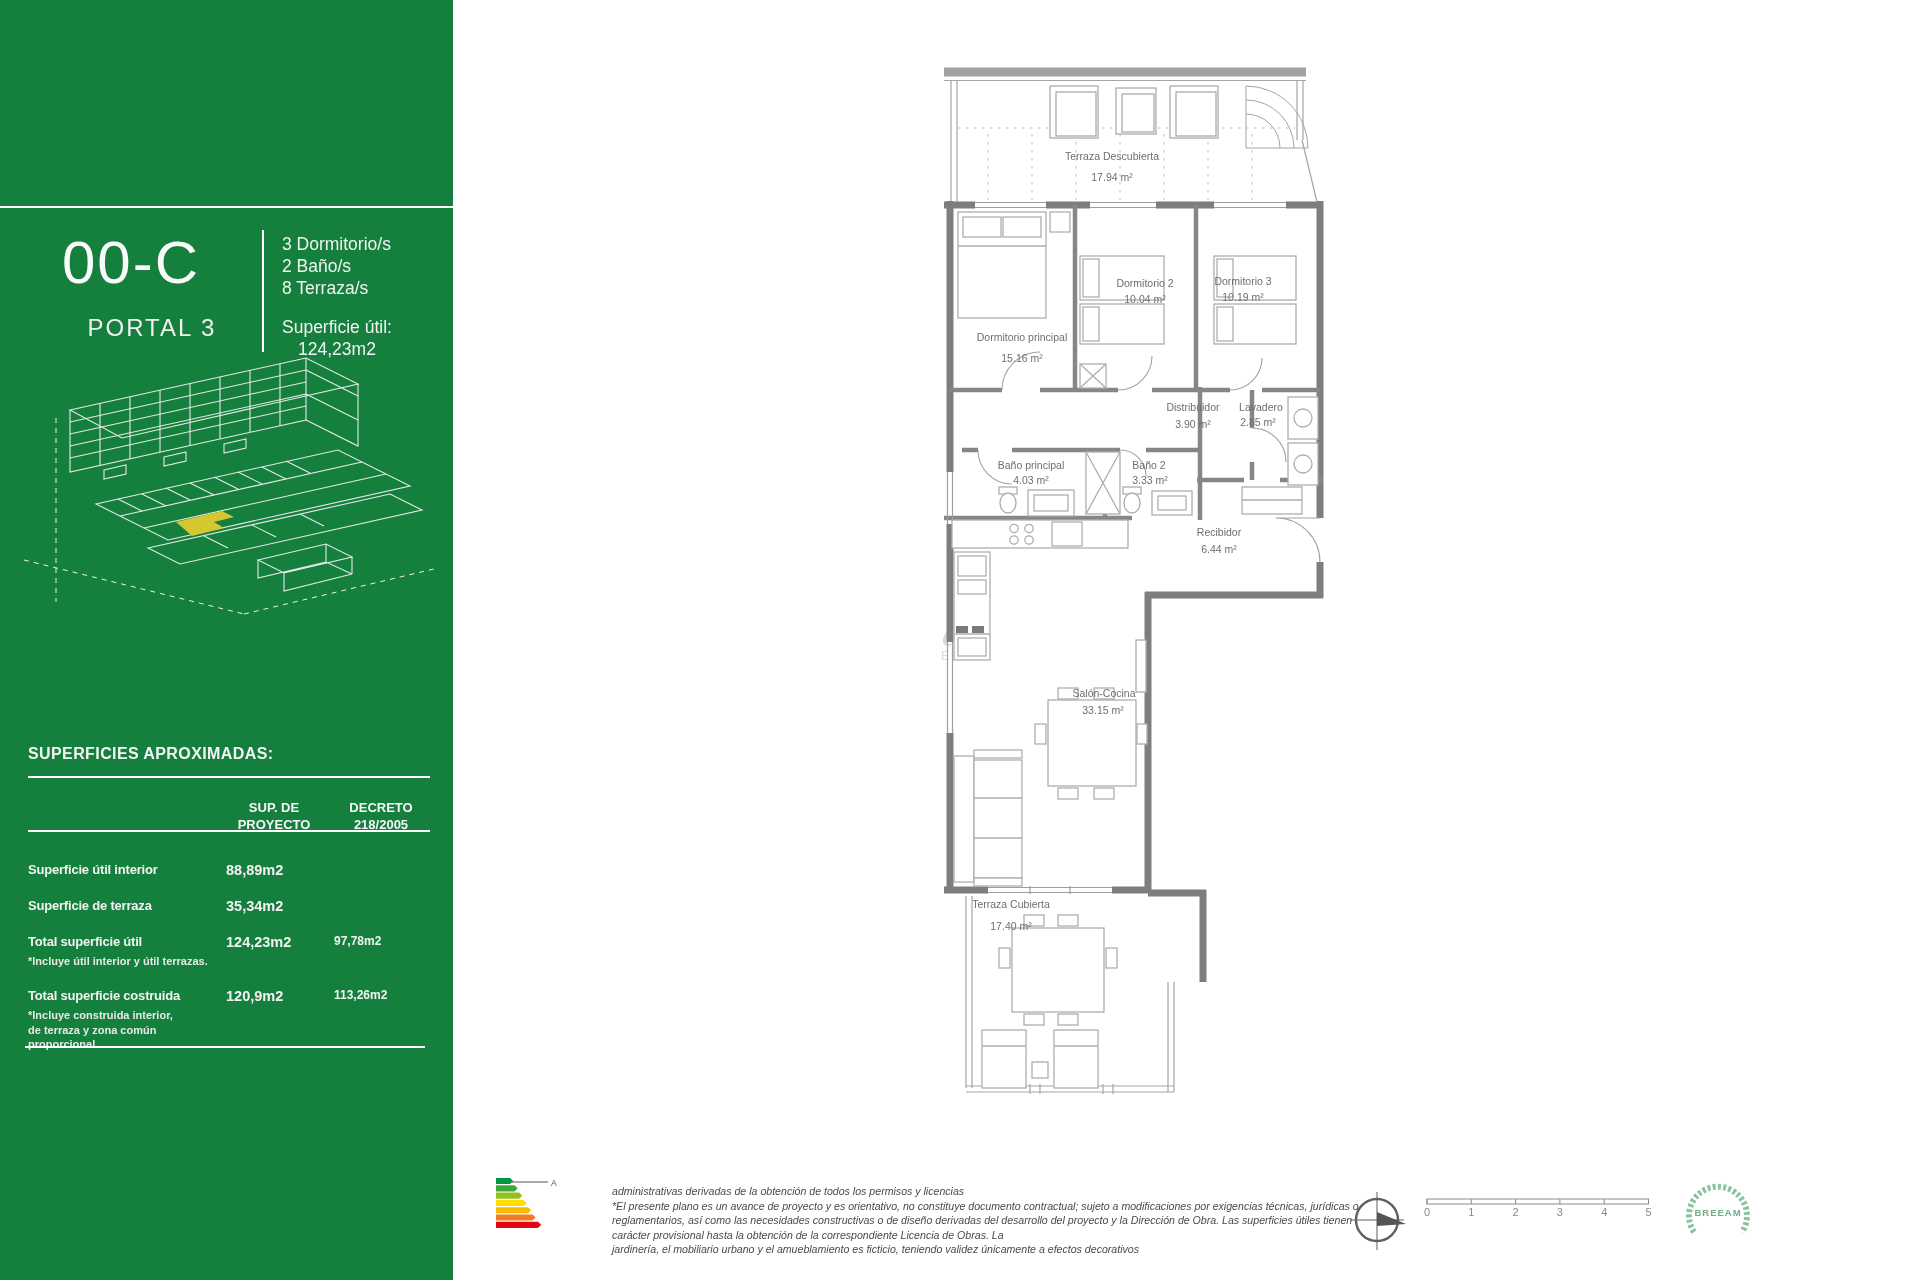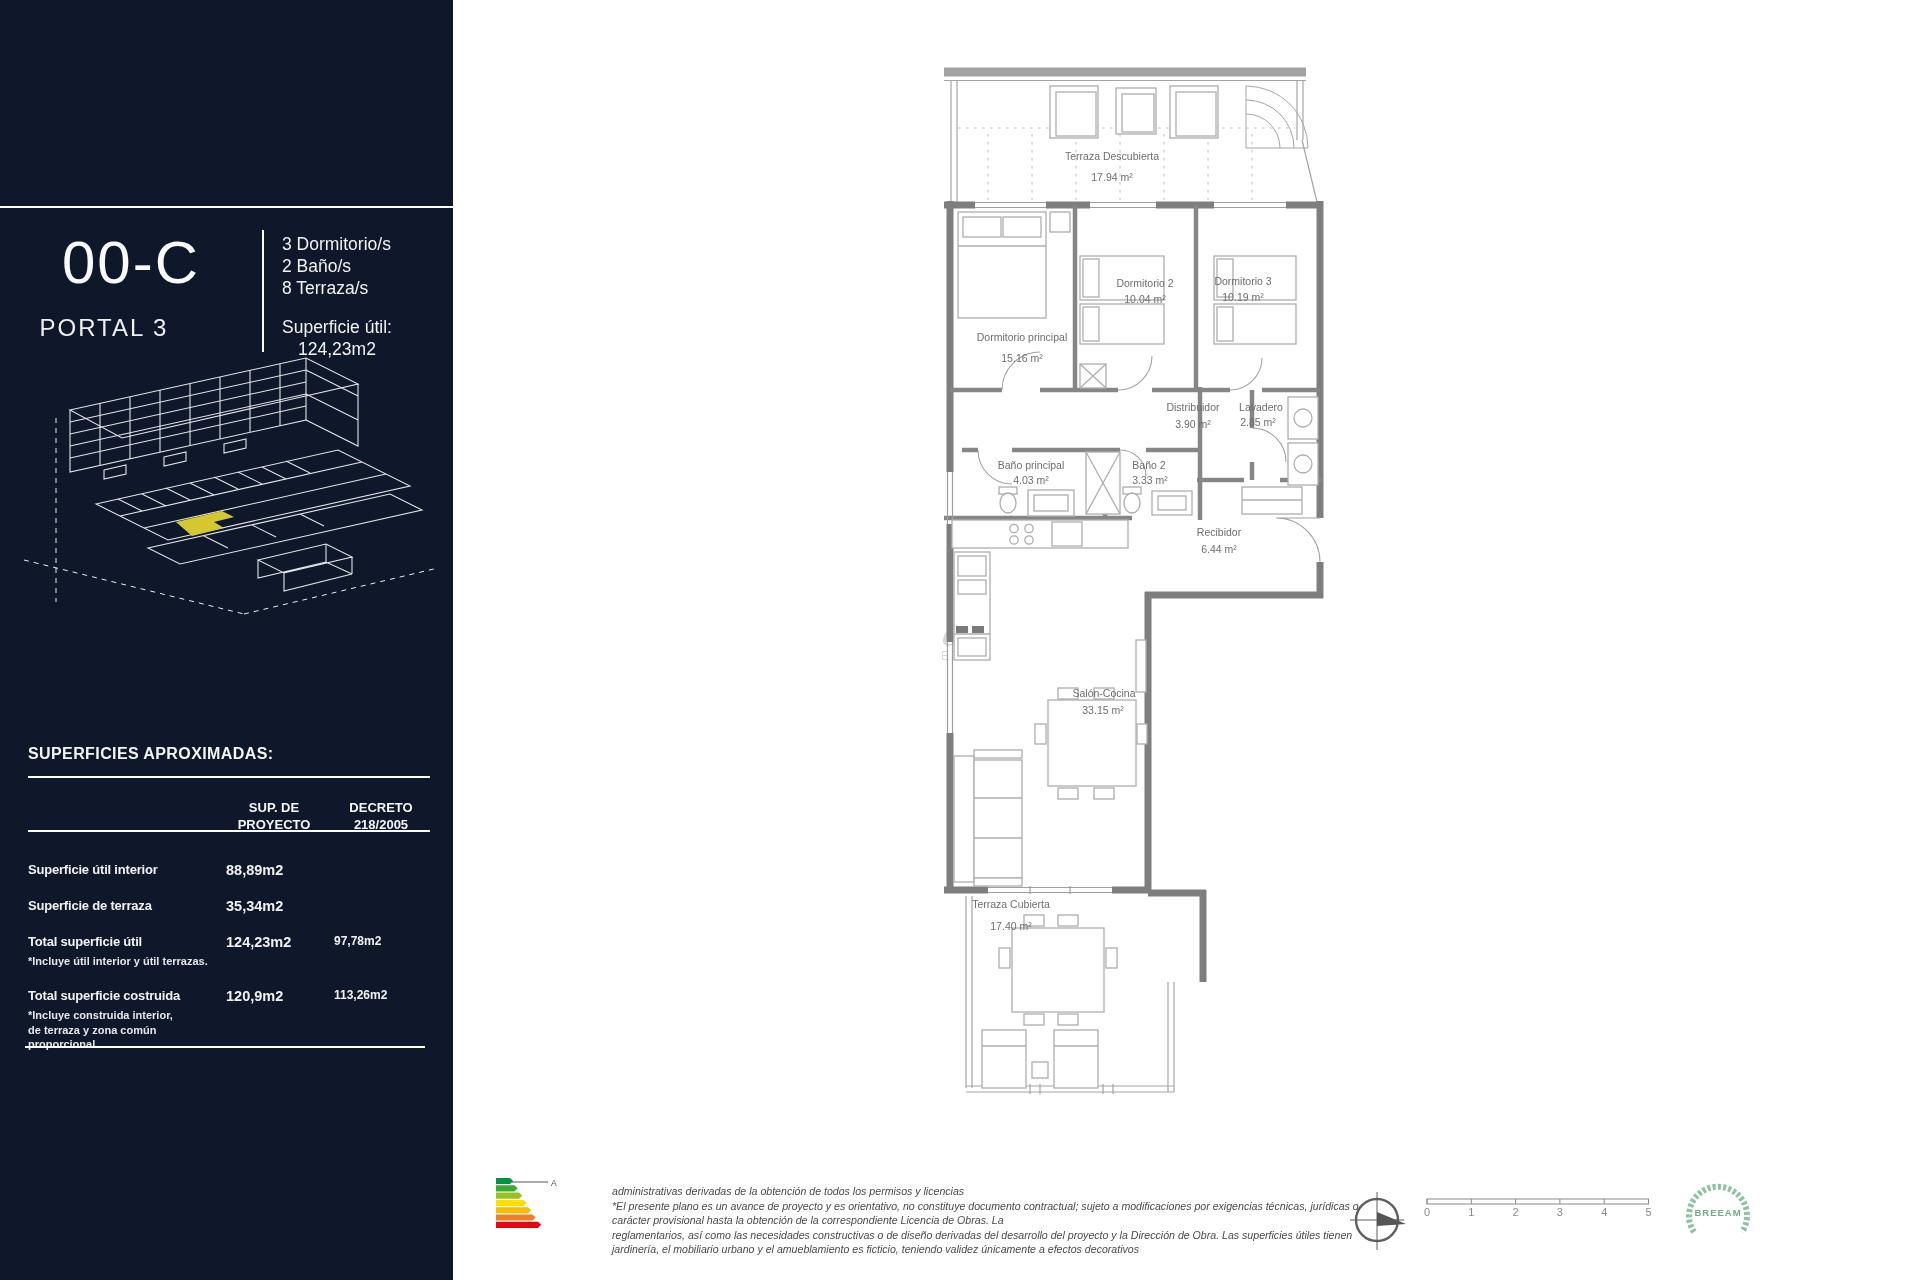--- a/index.html
+++ b/index.html
@@ -8,26 +8,26 @@
   
   #plan-svg{position:absolute;left:0;top:0;width:1920px;height:1280px;}
   .lbl{font:10.5px "Liberation Sans",sans-serif;fill:#6e6e6e;text-anchor:middle;}
   .scale-num{font:11px "Liberation Sans",sans-serif;fill:#8a8a8a;text-anchor:middle;}
   .scale-tick{stroke:#8a8a8a;stroke-width:1;}
   .breeam-txt{font:bold 9.5px "Liberation Sans",sans-serif;fill:#6fae8b;text-anchor:middle;letter-spacing:1px;}
   .wm-a{font:italic 34px "DejaVu Serif",serif;fill:#d8d8d8;text-anchor:middle;}
   .wm-es{font:12px "Liberation Sans",sans-serif;fill:#dcdcdc;text-anchor:middle;letter-spacing:2px;}
 
   
-  #sidebar{position:absolute;left:0;top:0;width:453px;height:1280px;background:#0f172a;color:#ededed;}
+  #sidebar{position:absolute;left:0;top:0;width:453px;height:1280px;background:#15803d;color:#ededed;}
   #rule-top{position:absolute;left:0;top:206px;width:453px;height:2px;background:#fff;}
   #unit-code{position:absolute;left:0;top:228px;width:262px;text-align:center;font-size:60px;color:#fafafa;letter-spacing:2px;}
   #unit-divider{position:absolute;left:262px;top:230px;width:2px;height:122px;background:#fff;}
   #unit-features{position:absolute;left:282px;top:233px;font-size:17.5px;line-height:1.27;color:#f2f2f2;}
-  #portal{position:absolute;left:0;top:314px;width:208px;text-align:center;font-size:24px;letter-spacing:2px;color:#f0f0f0;}
+  #portal{position:absolute;left:0;top:314px;width:208px;text-align:center;font-size:24px;letter-spacing:2px;color:#f0f0f0;padding-left:48px;}
   #surface{position:absolute;left:282px;top:316px;font-size:17.5px;line-height:1.27;color:#f2f2f2;text-align:center;}
   #iso-svg{position:absolute;left:8px;top:352px;width:436px;height:300px;}
   #section-heading{position:absolute;left:28px;top:745px;font-size:16px;font-weight:bold;letter-spacing:.4px;color:#f5f5f5;}
   .s-line{position:absolute;left:28px;width:402px;height:2px;background:#fff;}
   #line1{top:776px;}
   #tbl{position:absolute;left:0;top:800px;width:461px;}
   .t-grid{display:grid;grid-template-columns:198px 96px 118px;margin-left:28px;width:412px;}
   .t-head .c2,.t-head .c3{text-align:center;font-size:13px;font-weight:bold;line-height:1.28;color:#f5f5f5;}
   #line2{top:830px;}
   .t-row{margin-top:20px;}
@@ -357,16 +357,16 @@
     </g>
   <g transform="translate(2,2)">
     <line class="energy-ptr" x1="16" y1="4" x2="52" y2="4"></line>
     <text class="energy-a" x="55" y="7.5">A</text>
   </g>
 </svg>
 
 <div id="disclaimer">
     <div>administrativas derivadas de la obtención de todos los permisos y licencias</div>
     <div>*El presente plano es un avance de proyecto y es orientativo, no constituye documento contractual; sujeto a modificaciones por exigencias técnicas, jurídicas o</div>
+    <div>reglamentarios, así como las necesidades constructivas o de diseño derivadas del desarrollo del proyecto y la Dirección de Obra. Las superficies útiles tienen</div>
     <div>carácter provisional hasta la obtención de la correspondiente Licencia de Obras. La</div>
-    <div>reglamentarios, así como las necesidades constructivas o de diseño derivadas del desarrollo del proyecto y la Dirección de Obra. Las superficies útiles tienen</div>
     <div>jardinería, el mobiliario urbano y el amueblamiento es ficticio, teniendo validez únicamente a efectos decorativos</div>
   </div>
 
 </body></html>

